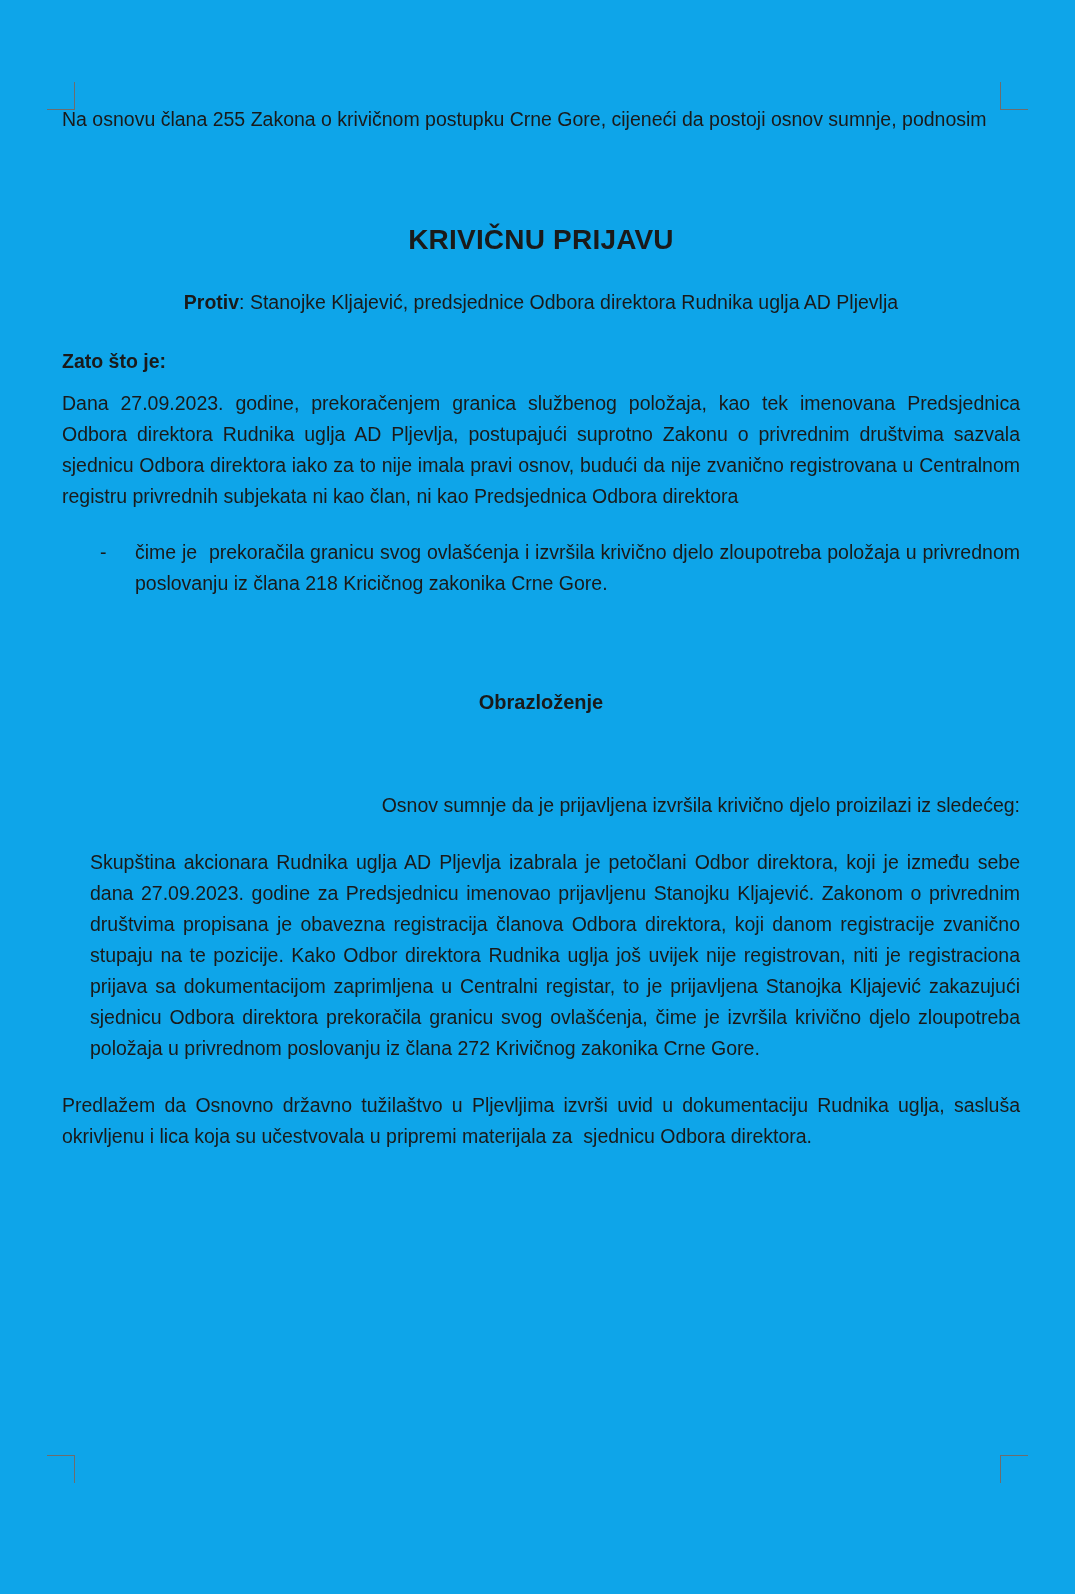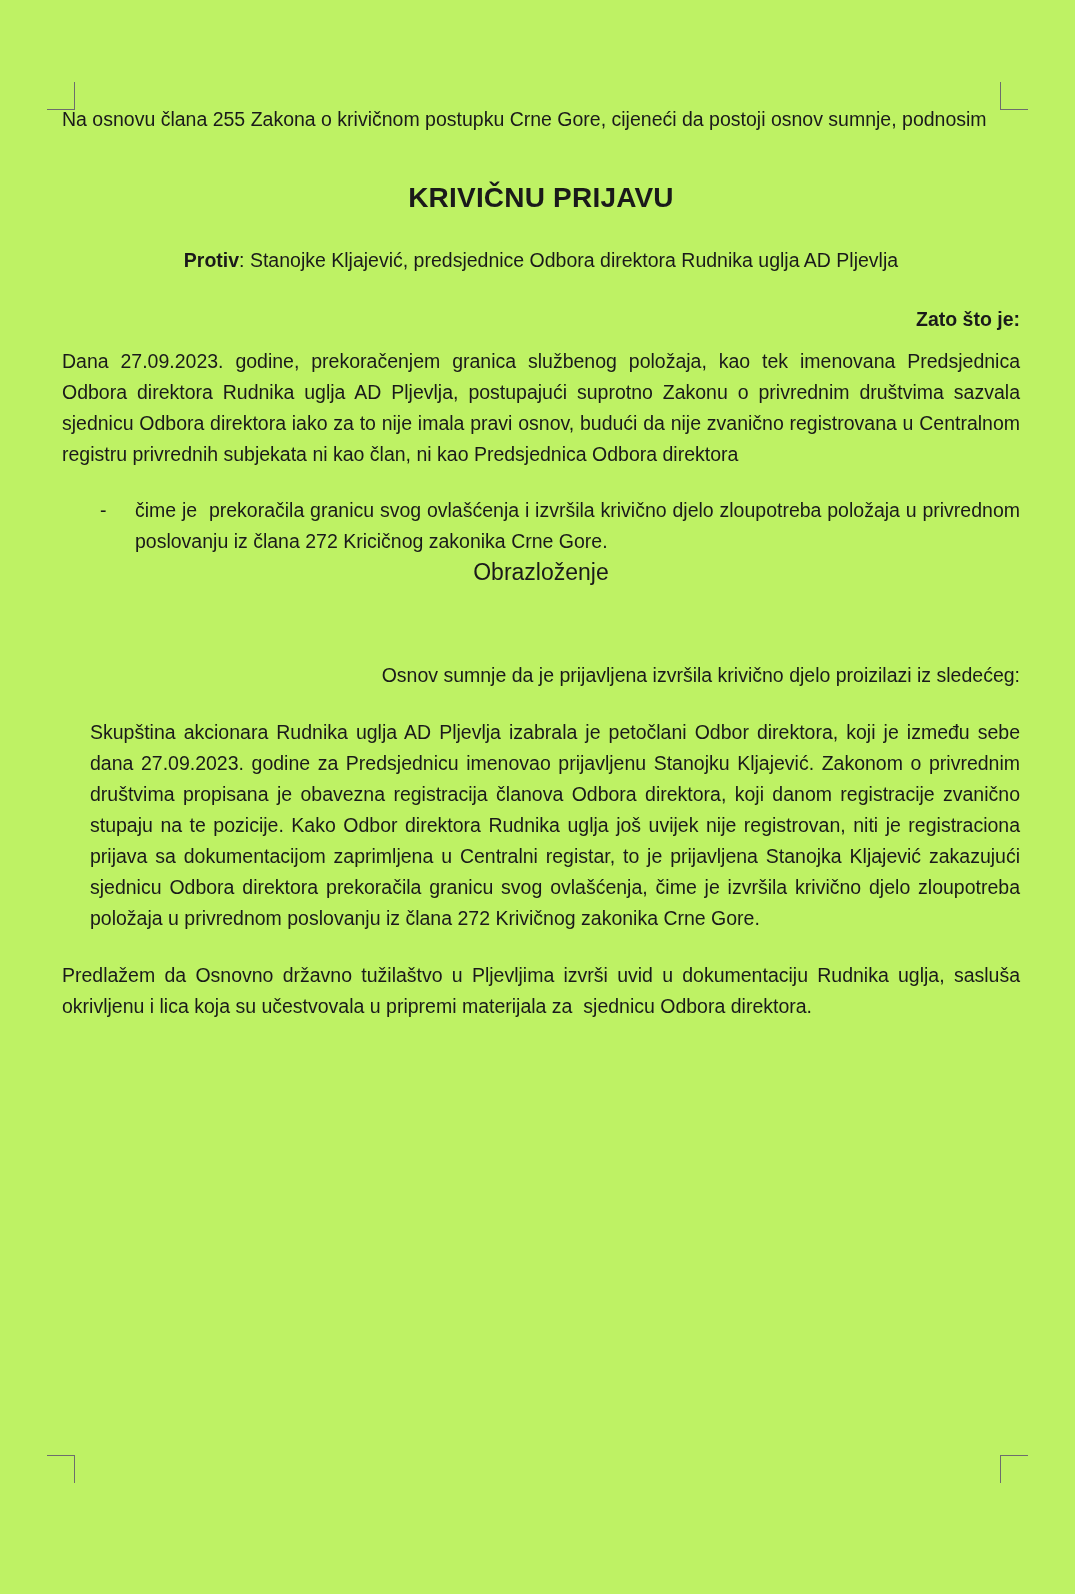--- a/index.html
+++ b/index.html
@@ -5,21 +5,21 @@
   html, body {
     margin: 0;
     padding: 0;
     background: #ffffff;
   }
 
   .page {
     position: relative;
     width: 1075px;
     height: 1594px;
-    background: #bef264;
+    background: #0ea5e9;
     font-family: "Liberation Sans", sans-serif;
     color: #000000;
     overflow: hidden;
   }
 
   
   .crop-mark {
     position: absolute;
     width: 28px;
     height: 28px;
@@ -77,36 +77,35 @@
   .intro {
     text-align: left;
     margin-bottom: 0;
   }
 
   .doc-title {
     text-align: center;
     font-size: 28px;
     font-weight: bold;
     line-height: 34px;
-    margin-top: 46px;
+    margin-top: 88px;
     margin-bottom: 0;
     letter-spacing: 0.2px;
   }
 
   .against {
     margin-top: 30px;
     text-align: center;
   }
   .against .lead { font-weight: bold; }
 
   .reason-label {
     margin-top: 28px;
     font-weight: bold;
-    text-align: right;
-    margin-left: 38px;
+    text-align: left;
   }
 
   .body-just {
     margin-top: 11px;
     text-align: justify;
     text-justify: inter-word;
   }
 
   .bullet-row {
     display: flex;
@@ -122,22 +121,24 @@
   }
   .bullet-text {
     flex: 1;
     text-align: justify;
     text-justify: inter-word;
     white-space: pre-wrap;
   }
 
   .section-heading {
     text-align: center;
-    font-size: 23px;
+    margin-top: 88px;
+    font-size: 20px;
     line-height: 31px;
+    font-weight: bold;
   }
 
   .lead-in {
     margin-top: 72px;
     text-align: right;
   }
 
   .para-main {
     margin-top: 26px;
     text-align: justify;
@@ -169,21 +170,21 @@
     <p class="doc-title">KRIVIČNU PRIJAVU</p>
 
     <p class="against"><span class="lead">Protiv</span><span>: Stanojke Kljajević, predsjednice Odbora direktora Rudnika uglja AD Pljevlja</span></p>
 
     <p class="reason-label">Zato što je:</p>
 
     <p class="body-just">Dana 27.09.2023. godine, prekoračenjem granica službenog položaja, kao tek imenovana Predsjednica Odbora direktora Rudnika uglja AD Pljevlja, postupajući suprotno Zakonu o privrednim društvima sazvala sjednicu Odbora direktora iako za to nije imala pravi osnov, budući da nije zvanično registrovana u Centralnom registru privrednih subjekata ni kao član, ni kao Predsjednica Odbora direktora</p>
 
     <div class="bullet-row">
       <span class="bullet-dash">-</span>
-      <p class="bullet-text">čime je  prekoračila granicu svog ovlašćenja i izvršila krivično djelo zloupotreba položaja u privrednom poslovanju iz člana 272 Kricičnog zakonika Crne Gore.</p>
+      <p class="bullet-text">čime je  prekoračila granicu svog ovlašćenja i izvršila krivično djelo zloupotreba položaja u privrednom poslovanju iz člana 218 Kricičnog zakonika Crne Gore.</p>
     </div>
 
     <p class="section-heading">Obrazloženje</p>
 
     <p class="lead-in">Osnov sumnje da je prijavljena izvršila krivično djelo proizilazi iz sledećeg:</p>
 
     <p class="para-main">Skupština akcionara Rudnika uglja AD Pljevlja izabrala je petočlani Odbor direktora, koji je između sebe dana 27.09.2023. godine za Predsjednicu imenovao prijavljenu Stanojku Kljajević. Zakonom o privrednim društvima propisana je obavezna registracija članova Odbora direktora, koji danom registracije zvanično stupaju na te pozicije. Kako Odbor direktora Rudnika uglja još uvijek nije registrovan, niti je registraciona prijava sa dokumentacijom zaprimljena u Centralni registar, to je prijavljena Stanojka Kljajević zakazujući sjednicu Odbora direktora prekoračila granicu svog ovlašćenja, čime je izvršila krivično djelo zloupotreba položaja u privrednom poslovanju iz člana 272 Krivičnog zakonika Crne Gore.</p>
 
     <p class="para-closing">Predlažem da Osnovno državno tužilaštvo u Pljevljima izvrši uvid u dokumentaciju Rudnika uglja, sasluša okrivljenu i lica koja su učestvovala u pripremi materijala za  sjednicu Odbora direktora.</p>
 

